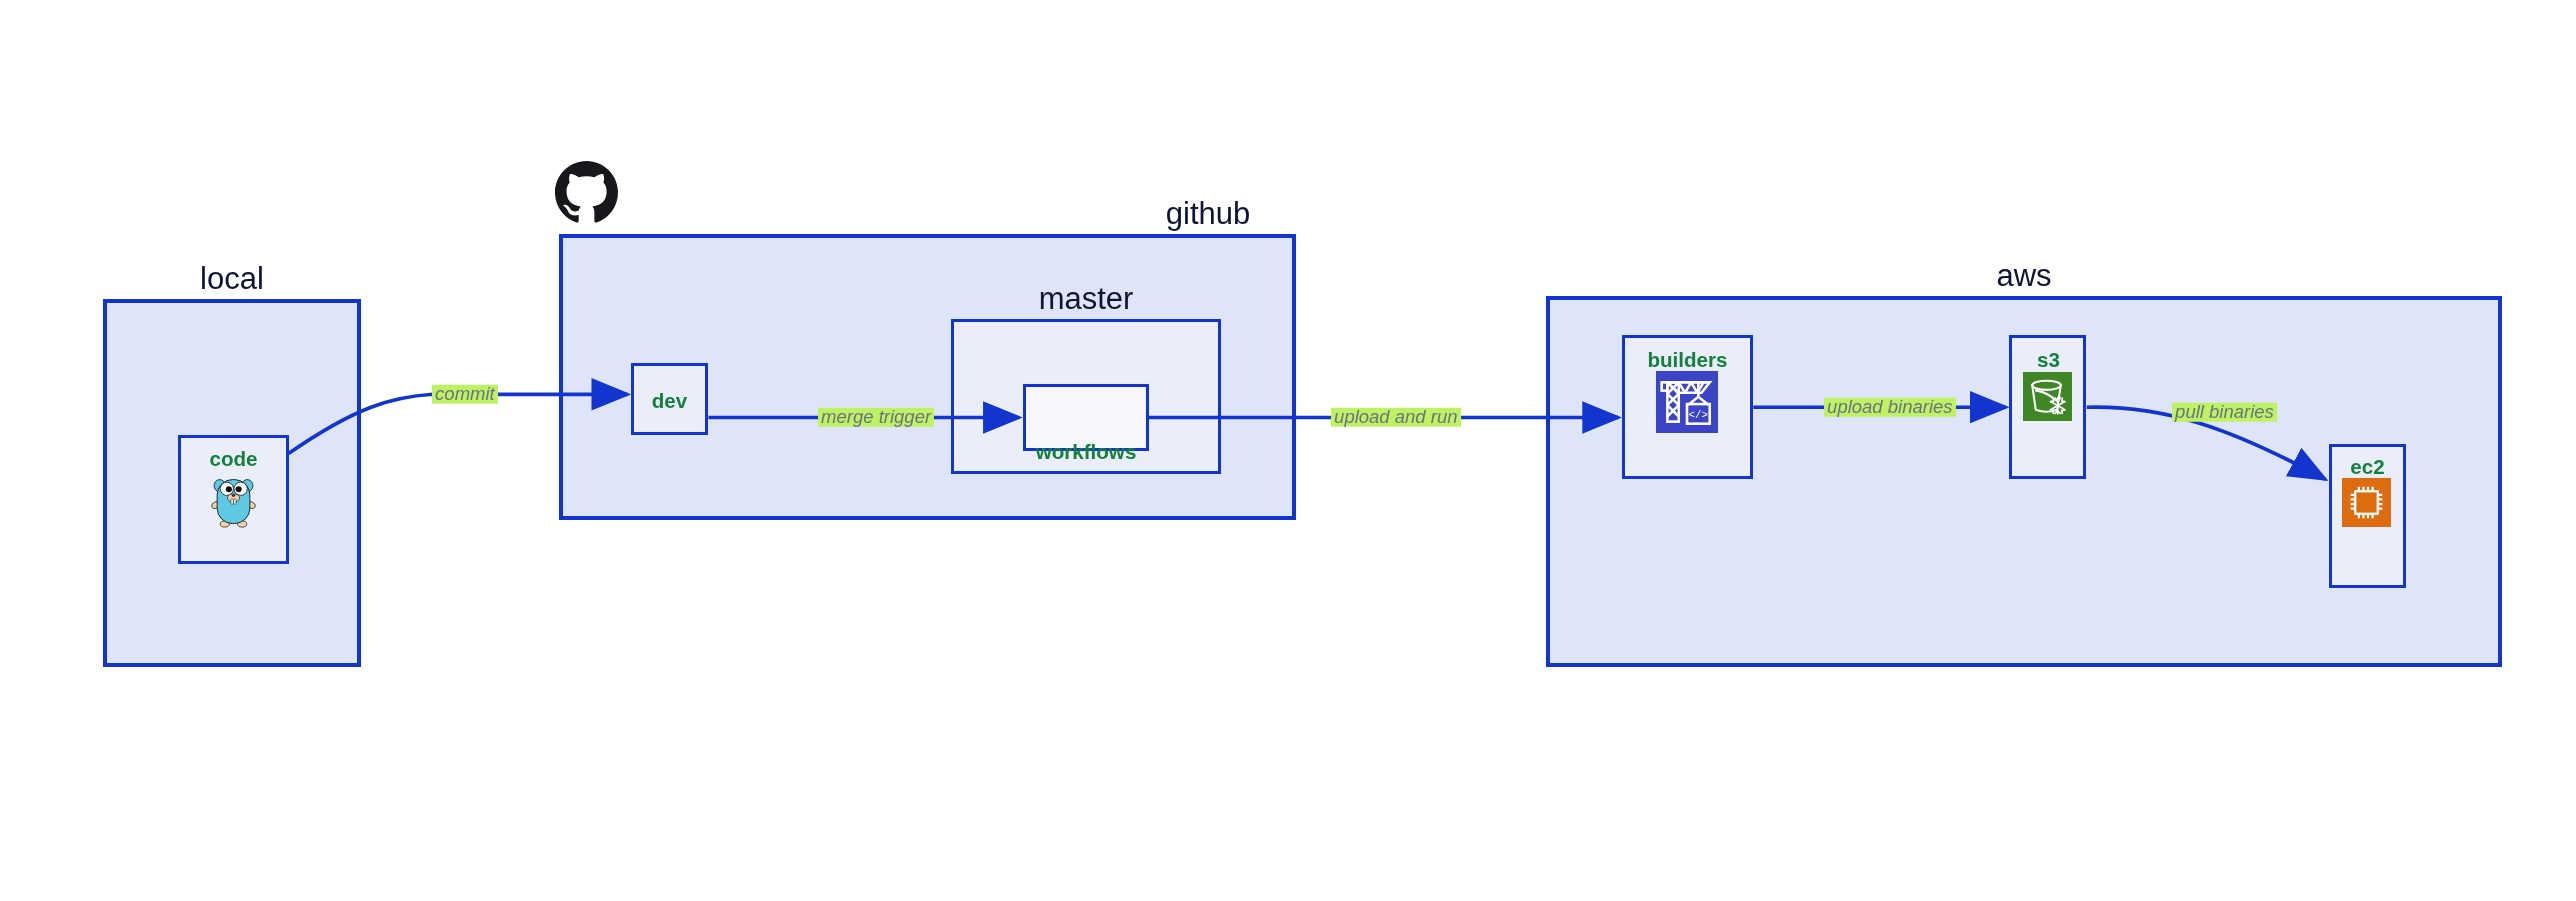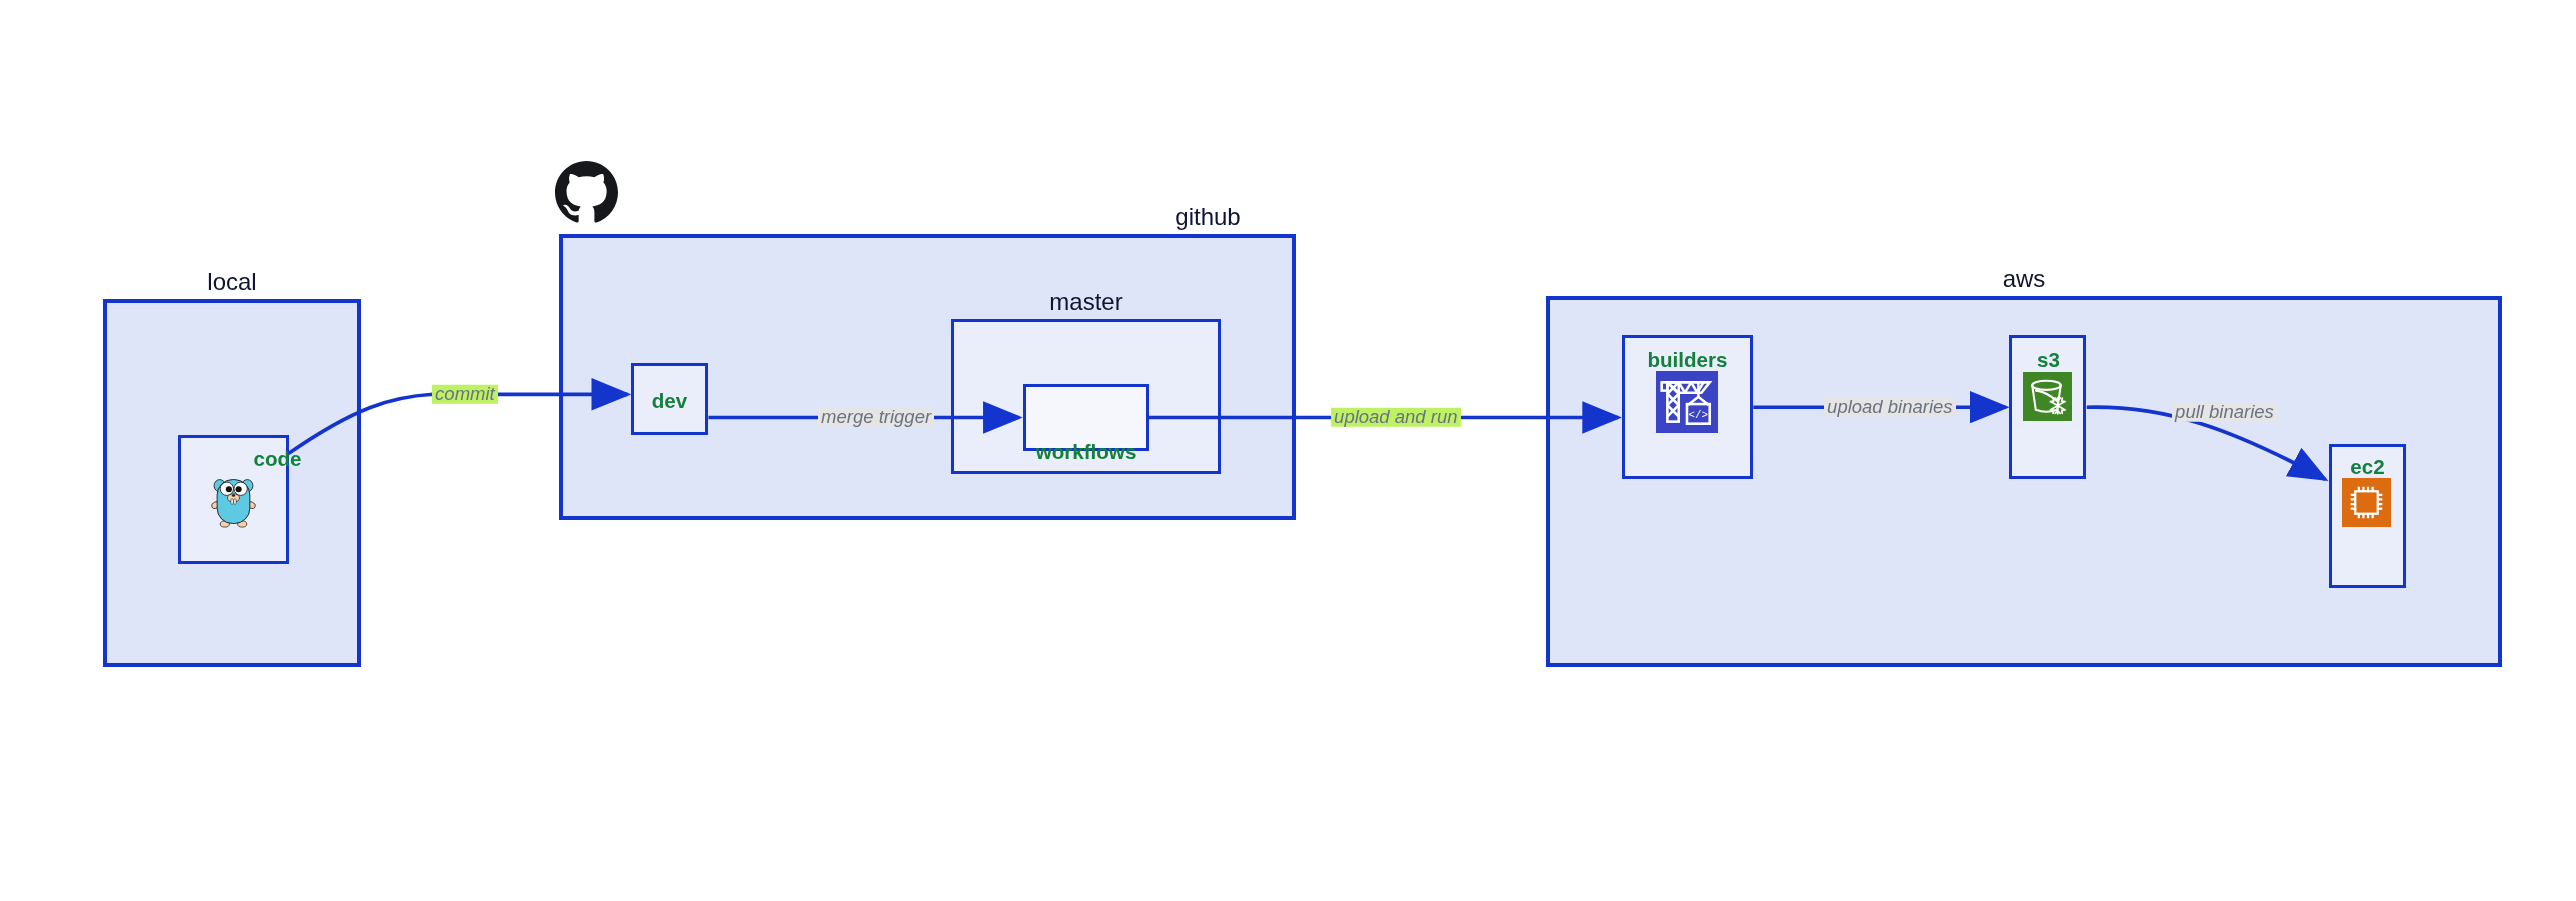--- a/index.html
+++ b/index.html
@@ -4,61 +4,61 @@
 <style>
   html,body{margin:0;padding:0;background:#ffffff;}
   body{width:2604px;height:902px;position:relative;overflow:hidden;
        font-family:"Liberation Sans",sans-serif;color:#0f1430;}
 
   #stage{position:absolute;left:0;top:0;width:2604px;height:902px;}
 
   
   .group{position:absolute;box-sizing:border-box;
          background:#dfe5f9;border:4.1px solid #1434ce;}
-  .group-label{position:absolute;font-size:24px;color:#0f1430;
+  .group-label{position:absolute;font-size:31px;color:#0f1430;
                white-space:nowrap;line-height:1;}
 
   
   .node{position:absolute;box-sizing:border-box;
         background:#eaeefb;border:3.6px solid #1434ce;}
   .node.deep{background:#f5f7fd;}
   .node-label{position:absolute;left:0;right:0;text-align:center;
               font-size:20.6px;font-weight:bold;color:#15803d;
               white-space:nowrap;line-height:1;}
 
   
   .subgroup{position:absolute;box-sizing:border-box;
             background:#eaeefb;border:3.6px solid #1434ce;}
 
   
   #edges{position:absolute;left:0;top:0;width:2604px;height:902px;
          pointer-events:none;}
   .edge-label{position:absolute;font-size:18.5px;font-style:italic;
               color:#6b7280;white-space:nowrap;line-height:1;
               background:#bef264;padding:0 3.1px;}
-  .edge-label.on-group{background:#e5e5e5;}
+  .edge-label.on-group{background:#bef264;}
 
   
   .icon{position:absolute;}
 
   
   #title{position:absolute;text-align:center;font-size:38px;
          color:#0f1430;text-decoration:underline;
          text-underline-offset:5.2px;white-space:nowrap;line-height:1;}
 </style>
 </head>
 <body>
 
 <div id="stage">
 
   <div class="group" style="left:103px;top:299px;width:258px;height:368px;"></div>
   <div class="group-label" style="left:103px;top:294px;width:258px;text-align:center;transform:translateY(-100%);">local</div>
 
   <div class="node" style="left:178px;top:435px;width:111px;height:129px;"></div>
-  <div class="node-label" style="left:178px;top:449px;width:111px;padding-left:44px;">code</div>
+  <div class="node-label" style="left:178px;top:449px;width:111px;">code</div>
 
   <div class="icon" style="left:210px;top:471px;width:47px;height:57px;">
     <svg viewBox="0 0 92 110" width="47" height="57">
 
       <ellipse cx="19" cy="28" rx="11" ry="12" fill="#5dc9e2" stroke="#1b1b1b" stroke-width="1.6"></ellipse>
       <ellipse cx="73" cy="28" rx="11" ry="12" fill="#5dc9e2" stroke="#1b1b1b" stroke-width="1.6"></ellipse>
 
       <ellipse cx="11" cy="66" rx="8" ry="6" fill="#f5d0a9" stroke="#1b1b1b" stroke-width="1.4" transform="rotate(-25 11 66)"></ellipse>
       <ellipse cx="81" cy="66" rx="8" ry="6" fill="#f5d0a9" stroke="#1b1b1b" stroke-width="1.4" transform="rotate(25 81 66)"></ellipse>
 

